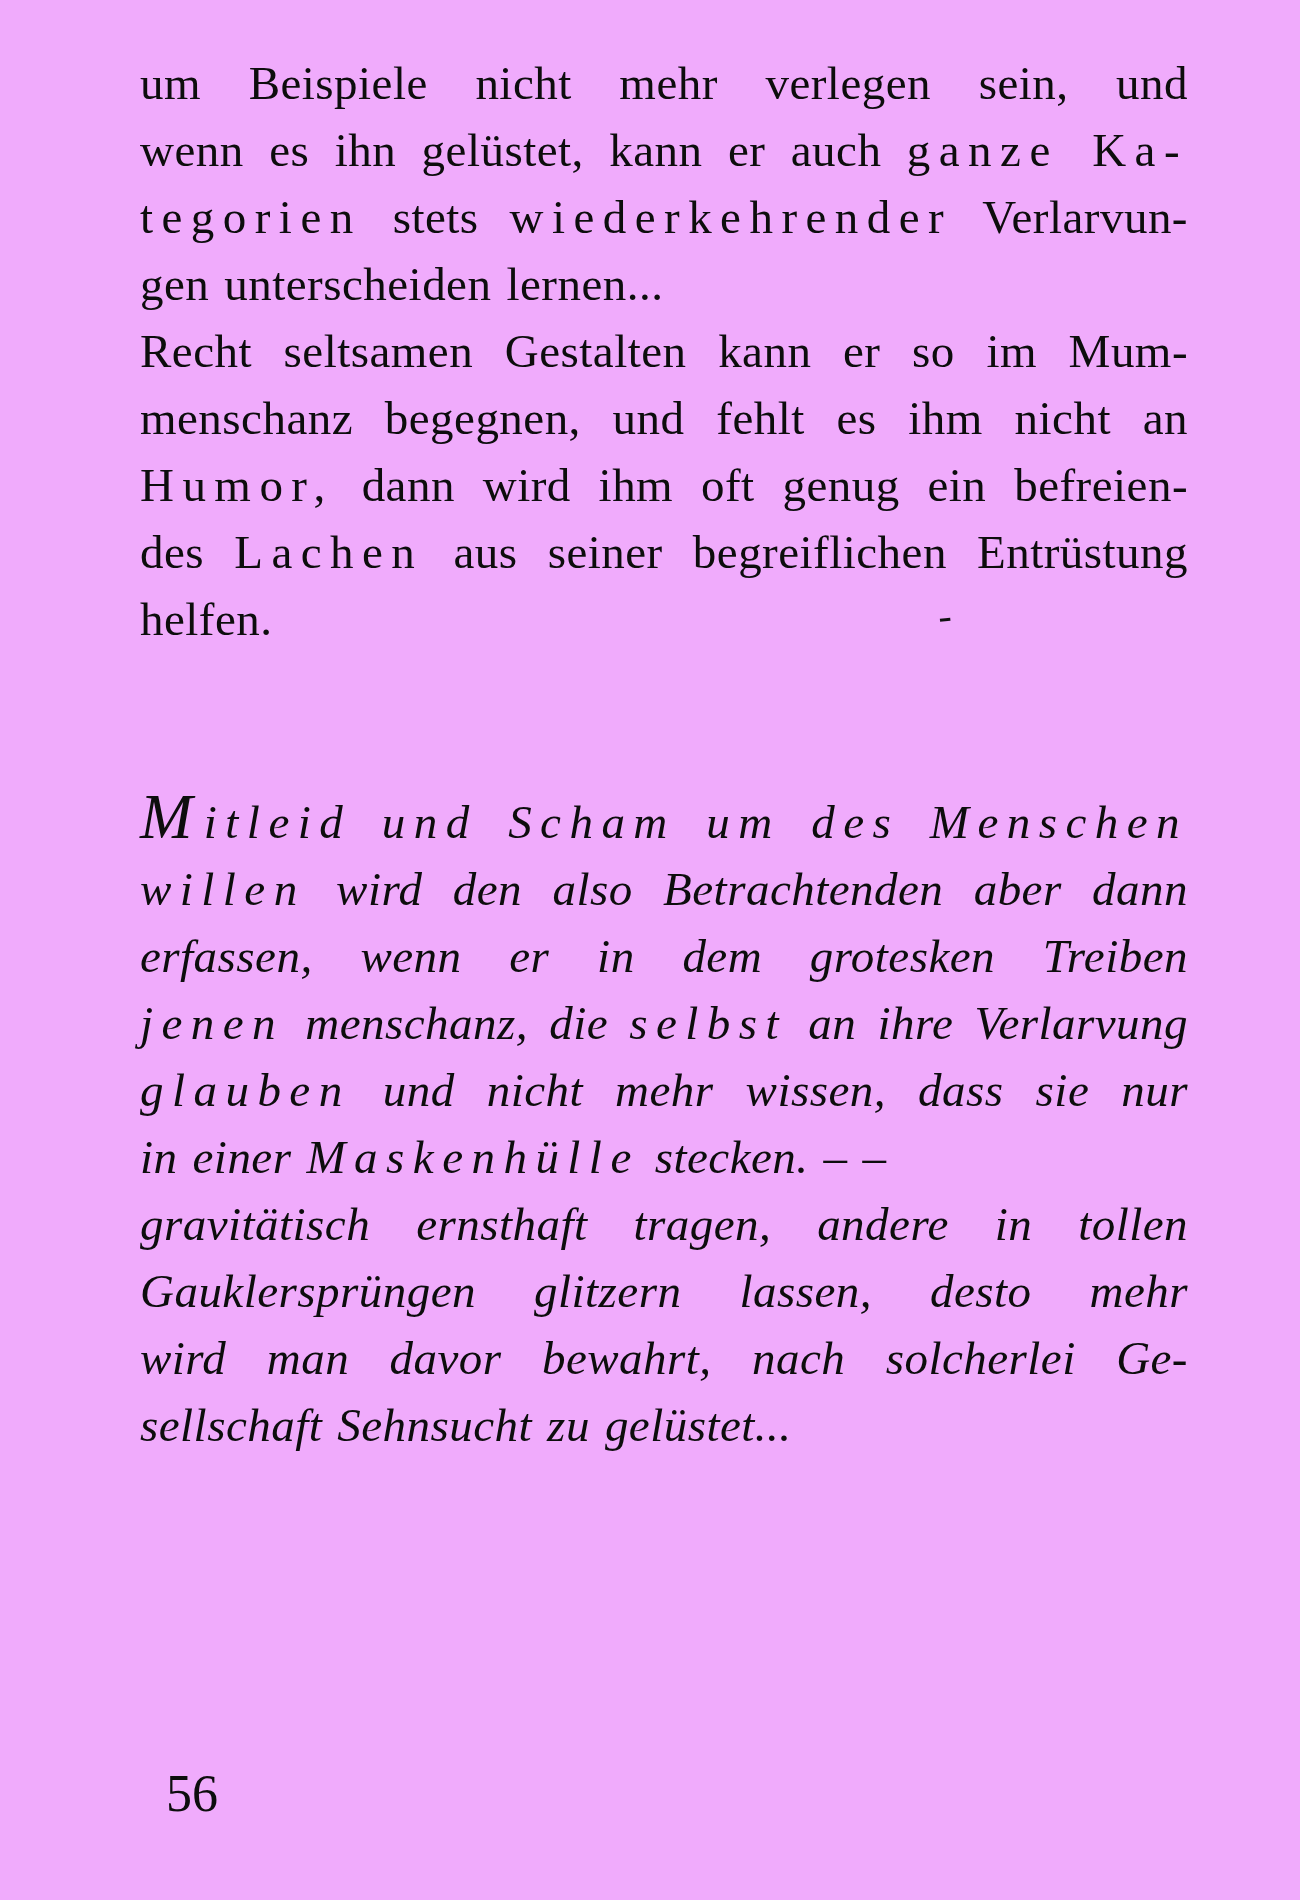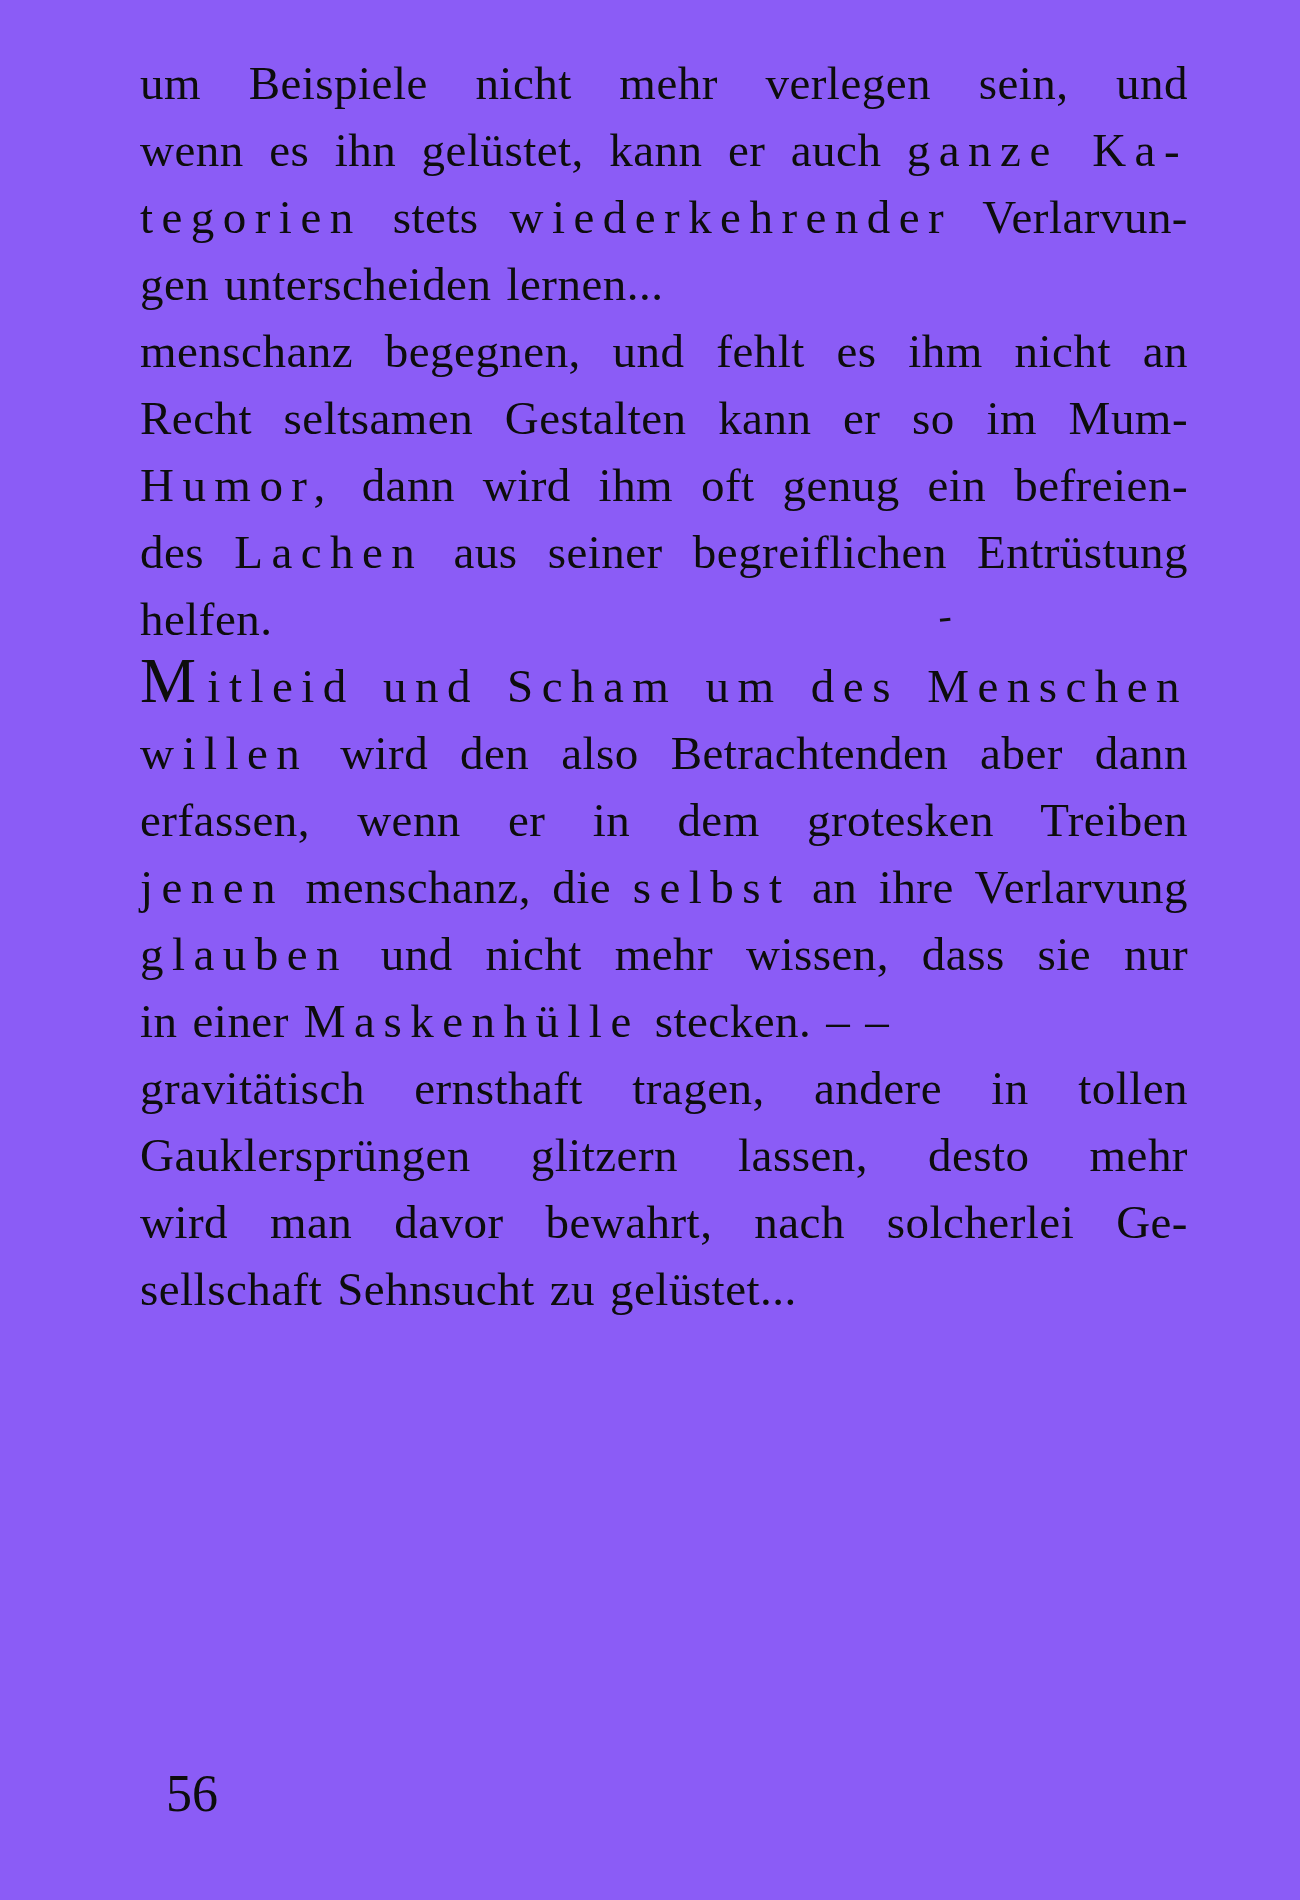--- a/index.html
+++ b/index.html
@@ -11,33 +11,35 @@
     width: 1300px;
     height: 1900px;
     position: relative;
     overflow: hidden;
     font-family: "Liberation Serif", "DejaVu Serif", serif;
     color: #0d0d0d;
   }
   .page {
     position: absolute;
     inset: 0;
-    background: #8b5cf6;
+    background: #f0abfc;
   }
   .text-block {
     position: absolute;
     left: 140px;
     top: 50px;
     width: 1048px;
     font-size: 47px;
     line-height: 67px;
     letter-spacing: 0.01em;
     word-spacing: 0.06em;
   }
   .paragraph + .paragraph {
+    margin-top: 136px;
+    font-style: italic;
   }
   .line {
     height: 67px;
     white-space: normal;
   }
   .line.just {
     text-align: justify;
     text-align-last: justify;
   }
   .line.left {
@@ -73,22 +75,22 @@
 </head>
 <body>
 
 <div class="page">
   <div class="text-block">
       <div class="paragraph">
         <div class="line just"><span>um Beispiele nicht mehr verlegen sein, und</span></div>
         <div class="line just"><span>wenn es ihn gelüstet, kann er auch </span><span class="sperr">ganze Ka-</span></div>
         <div class="line just"><span class="sperr">tegorien</span><span> stets </span><span class="sperr">wiederkehrender</span><span> Verlarvun-</span></div>
         <div class="line left"><span>gen unterscheiden lernen...</span></div>
+        <div class="line just"><span>Recht seltsamen Gestalten kann er so im Mum-</span></div>
         <div class="line just"><span>menschanz begegnen, und fehlt es ihm nicht an</span></div>
-        <div class="line just"><span>Recht seltsamen Gestalten kann er so im Mum-</span></div>
         <div class="line just"><span class="sperr">Humor,</span><span> dann wird ihm oft genug ein befreien-</span></div>
         <div class="line just"><span>des </span><span class="sperr">Lachen</span><span> aus seiner begreiflichen Entrüstung</span></div>
         <div class="line left"><span>helfen.</span></div>
       </div>
       <div class="paragraph">
         <div class="line just"><span class="sperr initial">M</span><span class="sperr">itleid und Scham um des Menschen</span></div>
         <div class="line just"><span class="sperr">willen</span><span> wird den also Betrachtenden aber dann</span></div>
         <div class="line just"><span>erfassen, wenn er in dem grotesken Treiben</span></div>
         <div class="line just"><span class="sperr">jenen</span><span> menschanz, die </span><span class="sperr">selbst</span><span> an ihre Verlarvung</span></div>
         <div class="line just"><span class="sperr">glauben</span><span> und nicht mehr wissen, dass sie nur</span></div>

